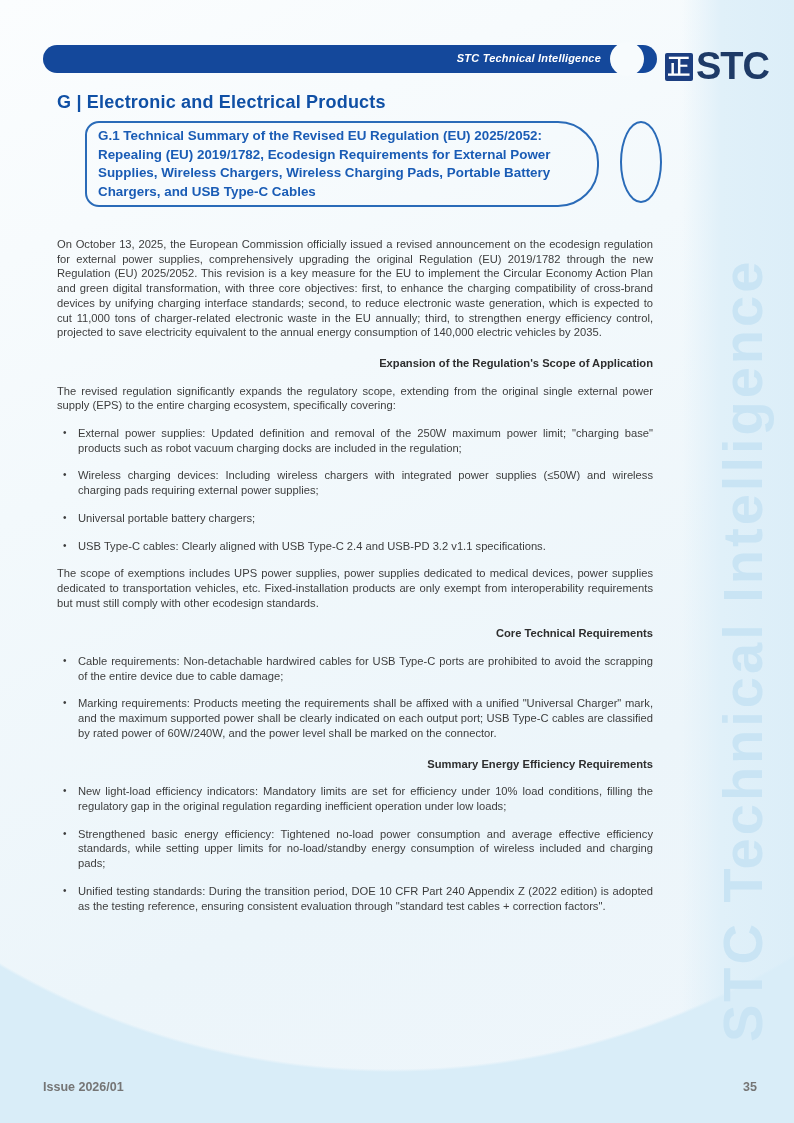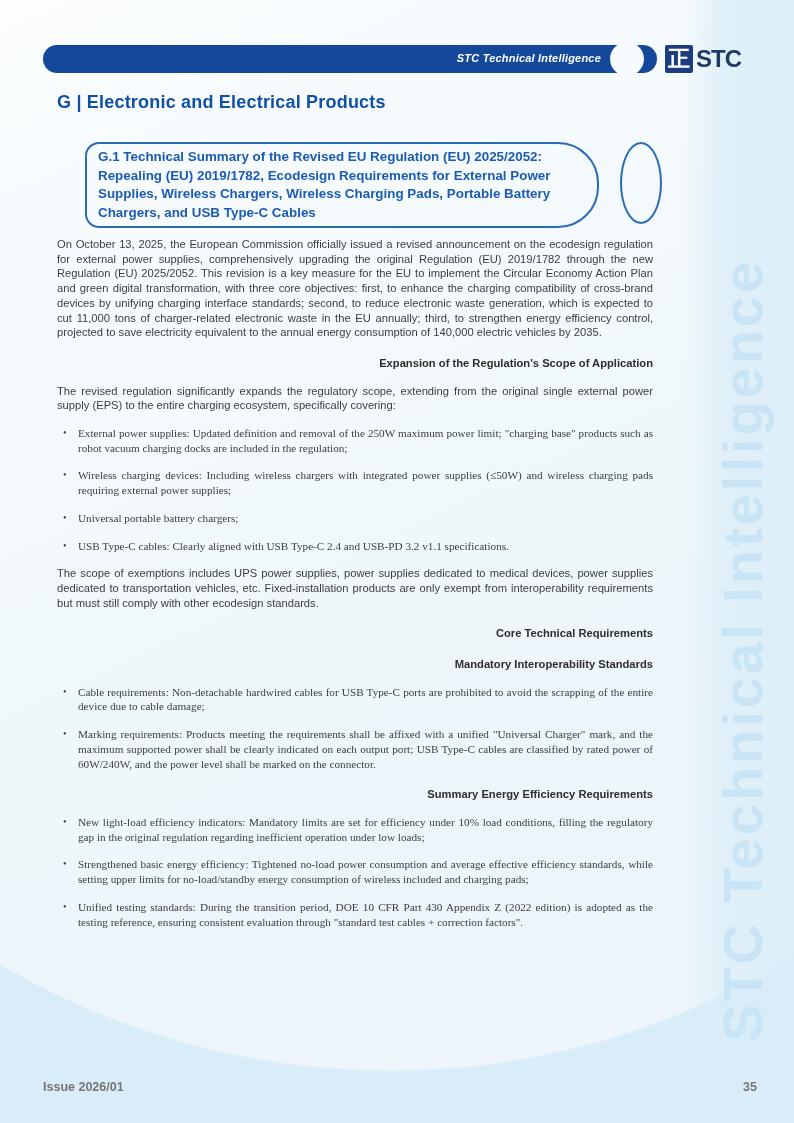--- a/index.html
+++ b/index.html
@@ -44,29 +44,29 @@
     color: #FFFFFF; font-size: 11px; font-style: italic; font-weight: 600;
     letter-spacing: 0.2px;
   }
   .logo { position: absolute; left: 665px; top: 45px; display: flex; align-items: center; }
   .logo-box {
     width: 28px; height: 28px; background: #1C3E80; color: #FFFFFF;
     font-size: 22px; font-weight: bold; display: flex; align-items: center; justify-content: center;
     border-radius: 2px;
   }
   .logo-text {
-    margin-left: 3px; font-size: 24px; font-weight: bold; color: #1E3A66; letter-spacing: -1px;
+    margin-left: 3px; font-size: 38px; font-weight: bold; color: #1E3A66; letter-spacing: -1px;
   }
 
   
   .g-heading {
     position: absolute; left: 57px; top: 92px;
     font-size: 18px; font-weight: bold; color: #1050A5; letter-spacing: 0.2px;
   }
-  .title-row { position: absolute; left: 85px; top: 142px; width: 600px; }
+  .title-row { position: absolute; left: 85px; top: 121px; width: 600px; }
   .title-box {
     width: 514px; min-height: 82px;
     border: 2px solid #2A6BB8; border-radius: 14px 41px 41px 14px;
     padding: 4px 26px 4px 11px;
     color: #1A5CB5; font-weight: bold; font-size: 13.4px; line-height: 18.6px;
   }
   .title-oval {
     position: absolute; left: 535px; top: 0; width: 42px; height: 82px;
     border: 2px solid #2A6BB8; border-radius: 50%;
   }
@@ -75,21 +75,21 @@
   .content {
     position: absolute; left: 57px; top: 237px; width: 596px;
     font-size: 11.2px; line-height: 14.7px; color: #3D3D3D; text-align: justify;
   }
   .content p { margin-bottom: 13px; }
   .content h3 {
     font-size: 11.2px; font-weight: bold; color: #2E2E2E;
     margin: 16px 0 13px 0; text-align: right;
   }
   .content ul { list-style: none; margin: 13px 0; padding: 0; }
-  .content li { position: relative; padding-left: 21px; margin-bottom: 13px; font-family: Liberation Serif, serif; }
+  .content li { position: relative; padding-left: 21px; margin-bottom: 13px; }
   .content li::before {
     content: "•"; position: absolute; left: 6px; top: 0; font-size: 10px; color: #3D3D3D;
   }
 
   
   .footer {
     position: absolute; left: 43px; right: 37px; top: 1080px;
     display: flex; justify-content: space-between; align-items: flex-end;
     color: #757575; font-size: 12.5px; font-weight: bold;
   }
@@ -129,31 +129,30 @@
     <ul>
       <li>External power supplies: Updated definition and removal of the 250W maximum power limit; "charging base" products such as robot vacuum charging docks are included in the regulation;</li>
       <li>Wireless charging devices: Including wireless chargers with integrated power supplies (≤50W) and wireless charging pads requiring external power supplies;</li>
       <li>Universal portable battery chargers;</li>
       <li>USB Type-C cables: Clearly aligned with USB Type-C 2.4 and USB-PD 3.2 v1.1 specifications.</li>
     </ul>
     <p>The scope of exemptions includes UPS power supplies, power supplies dedicated to medical devices, power supplies dedicated to transportation vehicles, etc. Fixed-installation products are only exempt from interoperability requirements but must still comply with other ecodesign standards.</p>
 
     <h3>Core Technical Requirements</h3>
 
-    <h3>Mandatory Interoperability Standards</h3>
     <ul>
       <li>Cable requirements: Non-detachable hardwired cables for USB Type-C ports are prohibited to avoid the scrapping of the entire device due to cable damage;</li>
       <li>Marking requirements: Products meeting the requirements shall be affixed with a unified "Universal Charger" mark, and the maximum supported power shall be clearly indicated on each output port; USB Type-C cables are classified by rated power of 60W/240W, and the power level shall be marked on the connector.</li>
     </ul>
 
     <h3>Summary Energy Efficiency Requirements</h3>
     <ul>
       <li>New light-load efficiency indicators: Mandatory limits are set for efficiency under 10% load conditions, filling the regulatory gap in the original regulation regarding inefficient operation under low loads;</li>
       <li>Strengthened basic energy efficiency: Tightened no-load power consumption and average effective efficiency standards, while setting upper limits for no-load/standby energy consumption of wireless included and charging pads;</li>
-      <li>Unified testing standards: During the transition period, DOE 10 CFR Part 430 Appendix Z (2022 edition) is adopted as the testing reference, ensuring consistent evaluation through "standard test cables + correction factors".</li>
+      <li>Unified testing standards: During the transition period, DOE 10 CFR Part 240 Appendix Z (2022 edition) is adopted as the testing reference, ensuring consistent evaluation through "standard test cables + correction factors".</li>
     </ul>
   </div>
 
   <div class="footer">
     <span>Issue 2026/01</span>
     <span>35</span>
   </div>
 
 </div>
 

